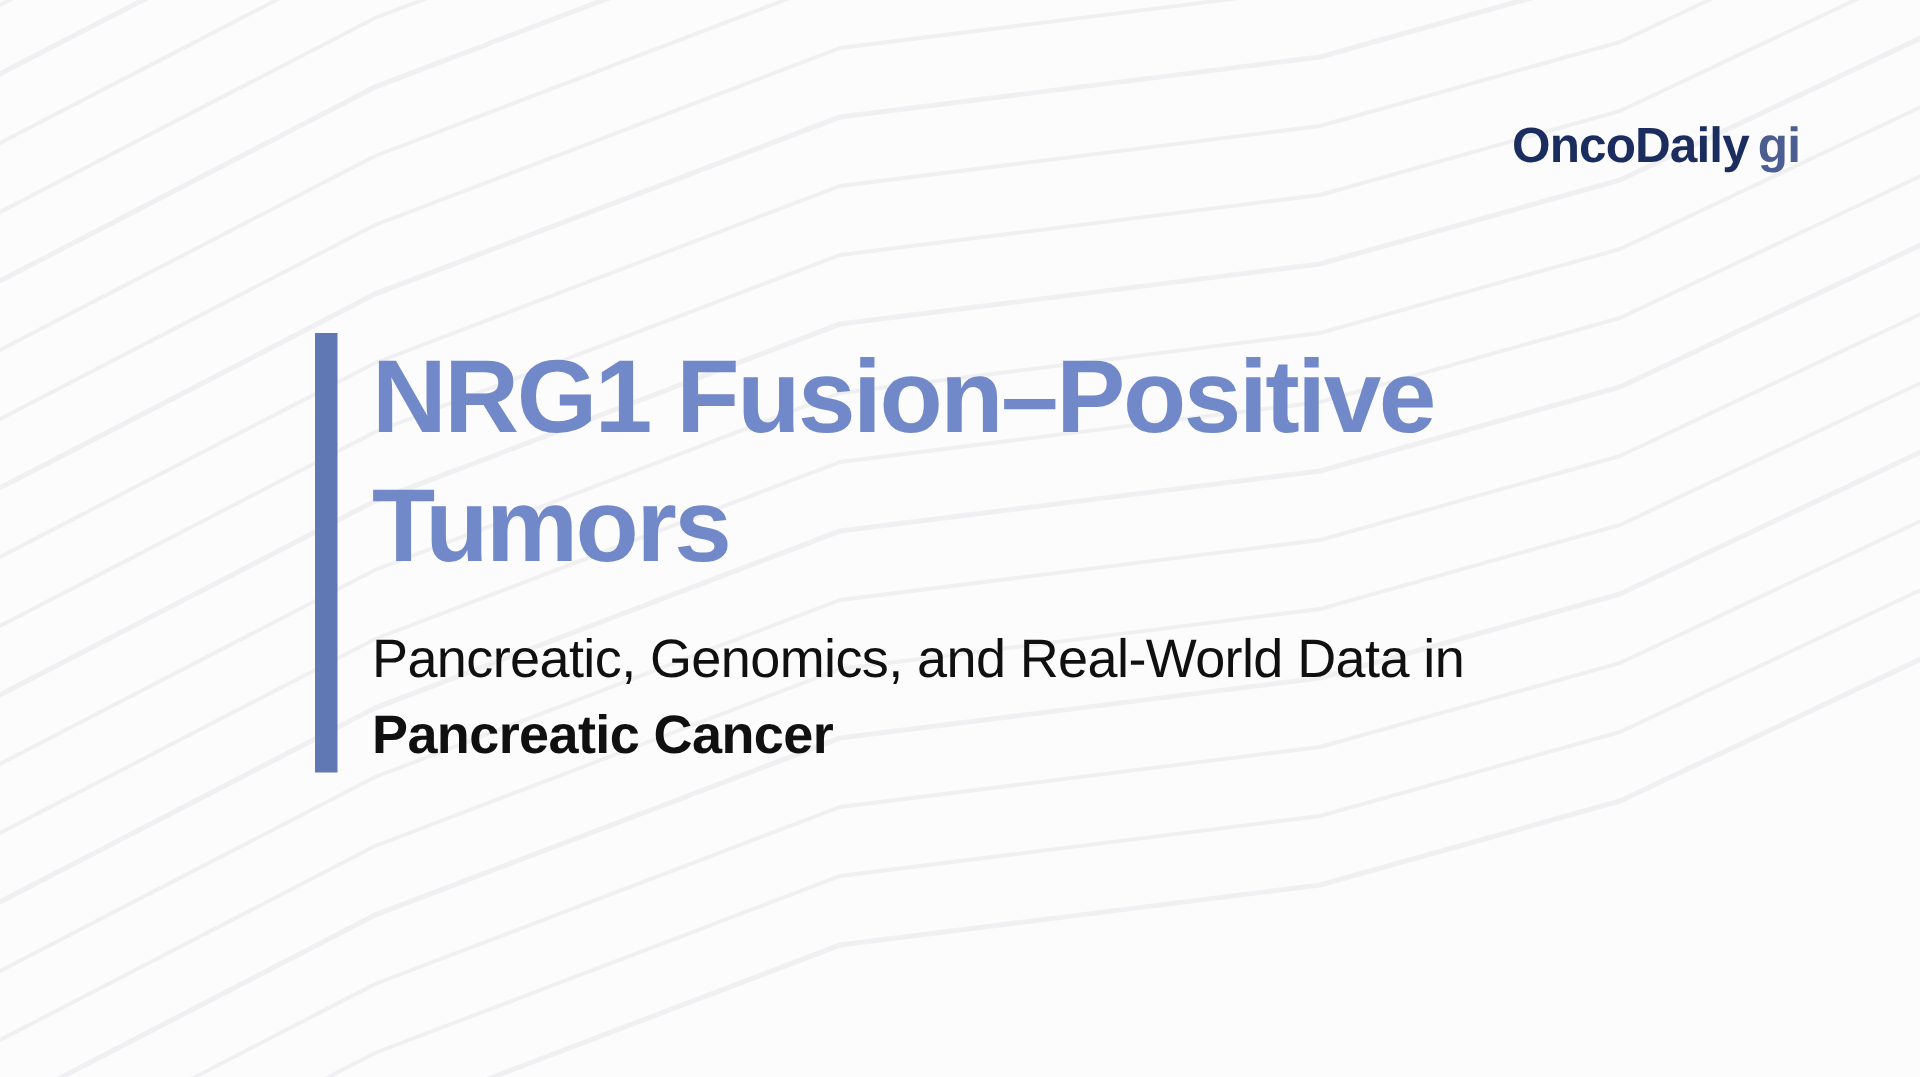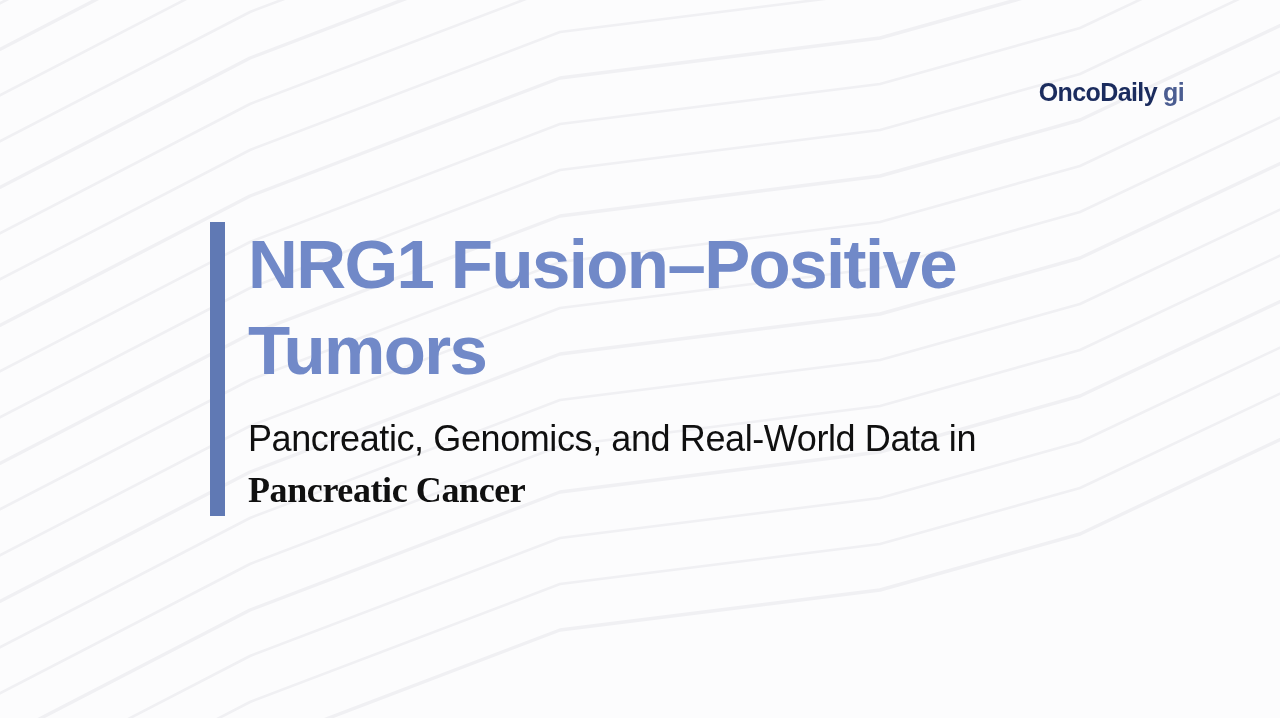--- a/index.html
+++ b/index.html
@@ -33,22 +33,22 @@
     width:1280px;
     height:718px;
     pointer-events:none;
   }
   .bg-pattern svg { display:block; width:1280px; height:718px; }
 
   
   .logo {
     position:absolute;
     top:80px;
-    right:96px;
-    font-size:25px;
+    right:80px;
+    font-size:33px;
     font-weight:bold;
     letter-spacing:-0.6px;
     line-height:1;
     white-space:nowrap;
   }
   .logo-main { color:#1b2c5e; }
   .logo-sub  { color:#4b5d91; margin-left:6px; }
 
   
   .title-block {
@@ -84,21 +84,21 @@
 
   .subhead {
     margin-top:20px;
     color:#101010;
     font-size:36px;
     font-weight:normal;
     line-height:1.42;
     letter-spacing:-0.4px;
     max-width:760px;
   }
-  .subhead .em { font-weight:bold;font-family:Liberation Serif, serif; }
+  .subhead .em { font-weight:bold; }
 </style>
 </head>
 <body>
 
 <div class="slide">
 
   <div class="bg-pattern">
     <svg viewBox="0 0 1280 718" xmlns="http://www.w3.org/2000/svg" aria-hidden="true">
       <g id="lines" fill="none" stroke="#f0f0f3" stroke-width="3" stroke-linejoin="round" stroke-linecap="round">
           <polyline points="-40,-620 250,-770 560,-888 880,-928 1080,-984 1330,-1102" stroke="#f0f0f3" stroke-width="3.4" fill="none" stroke-linejoin="round"></polyline>

